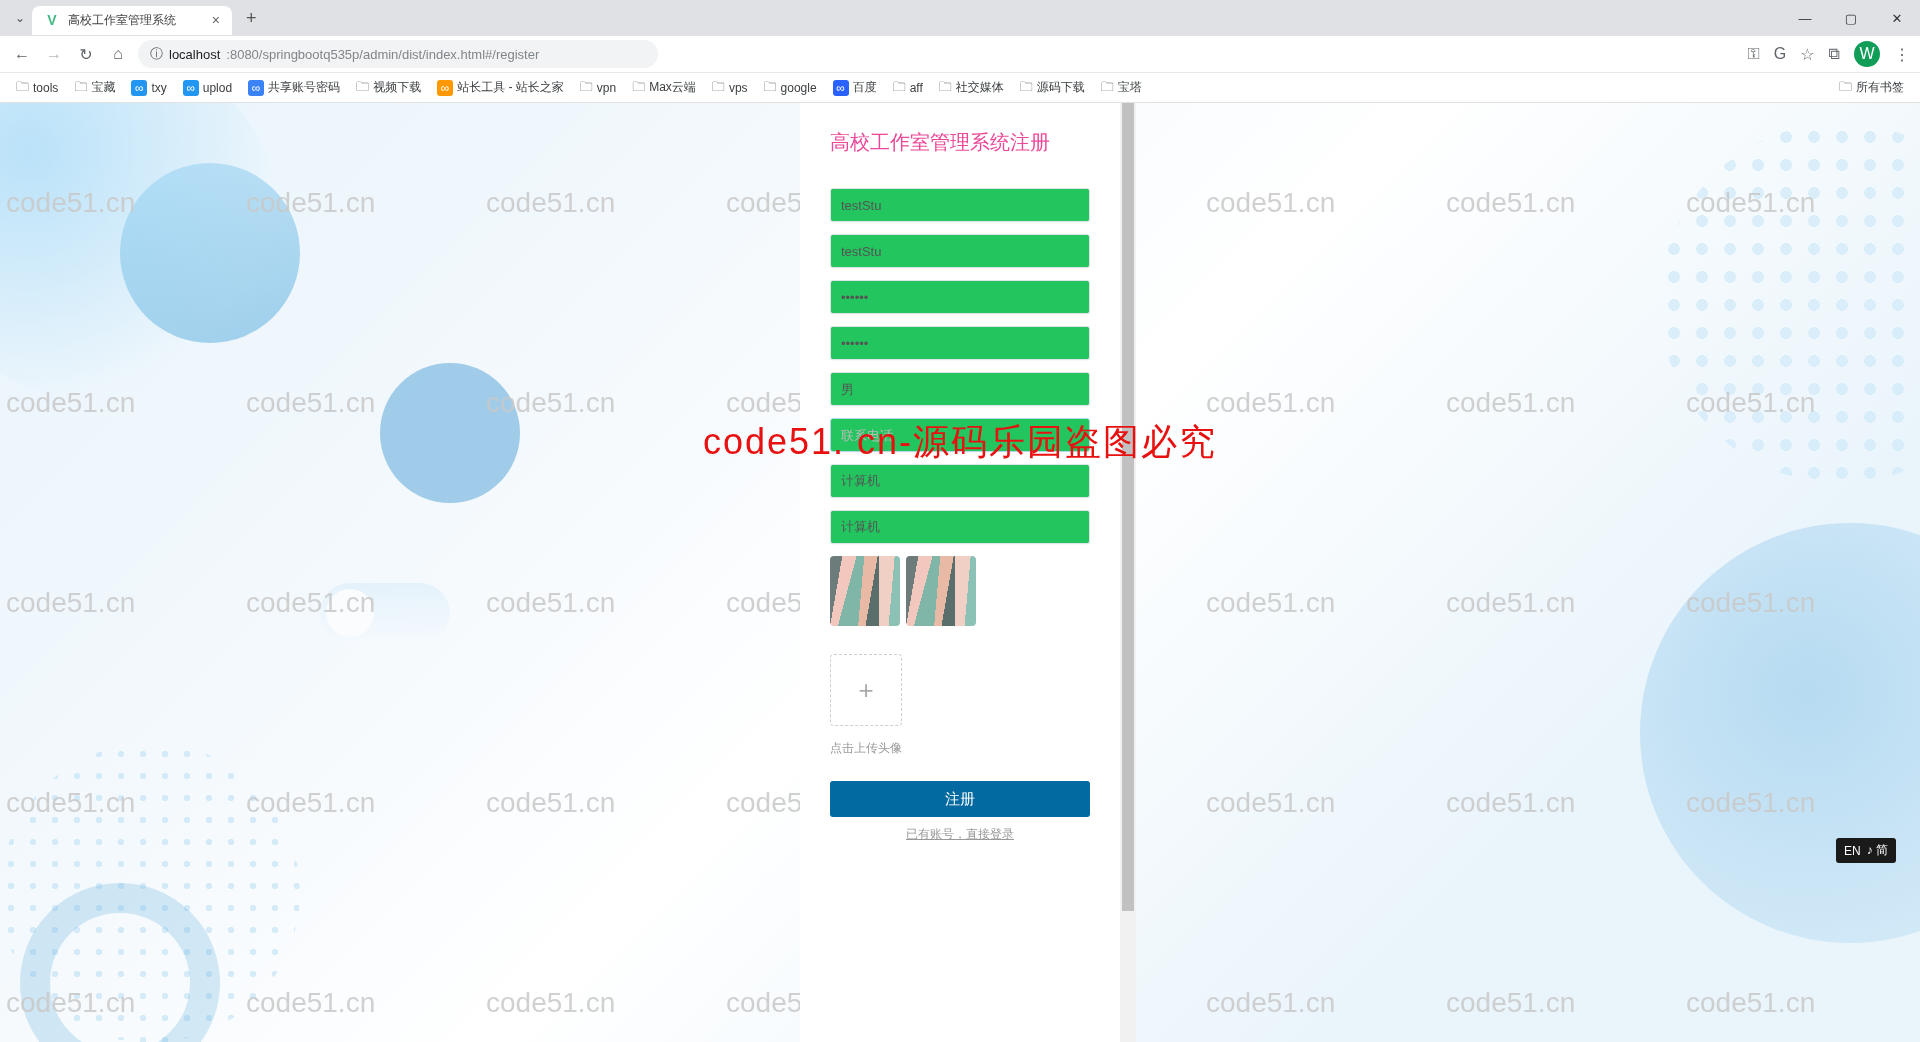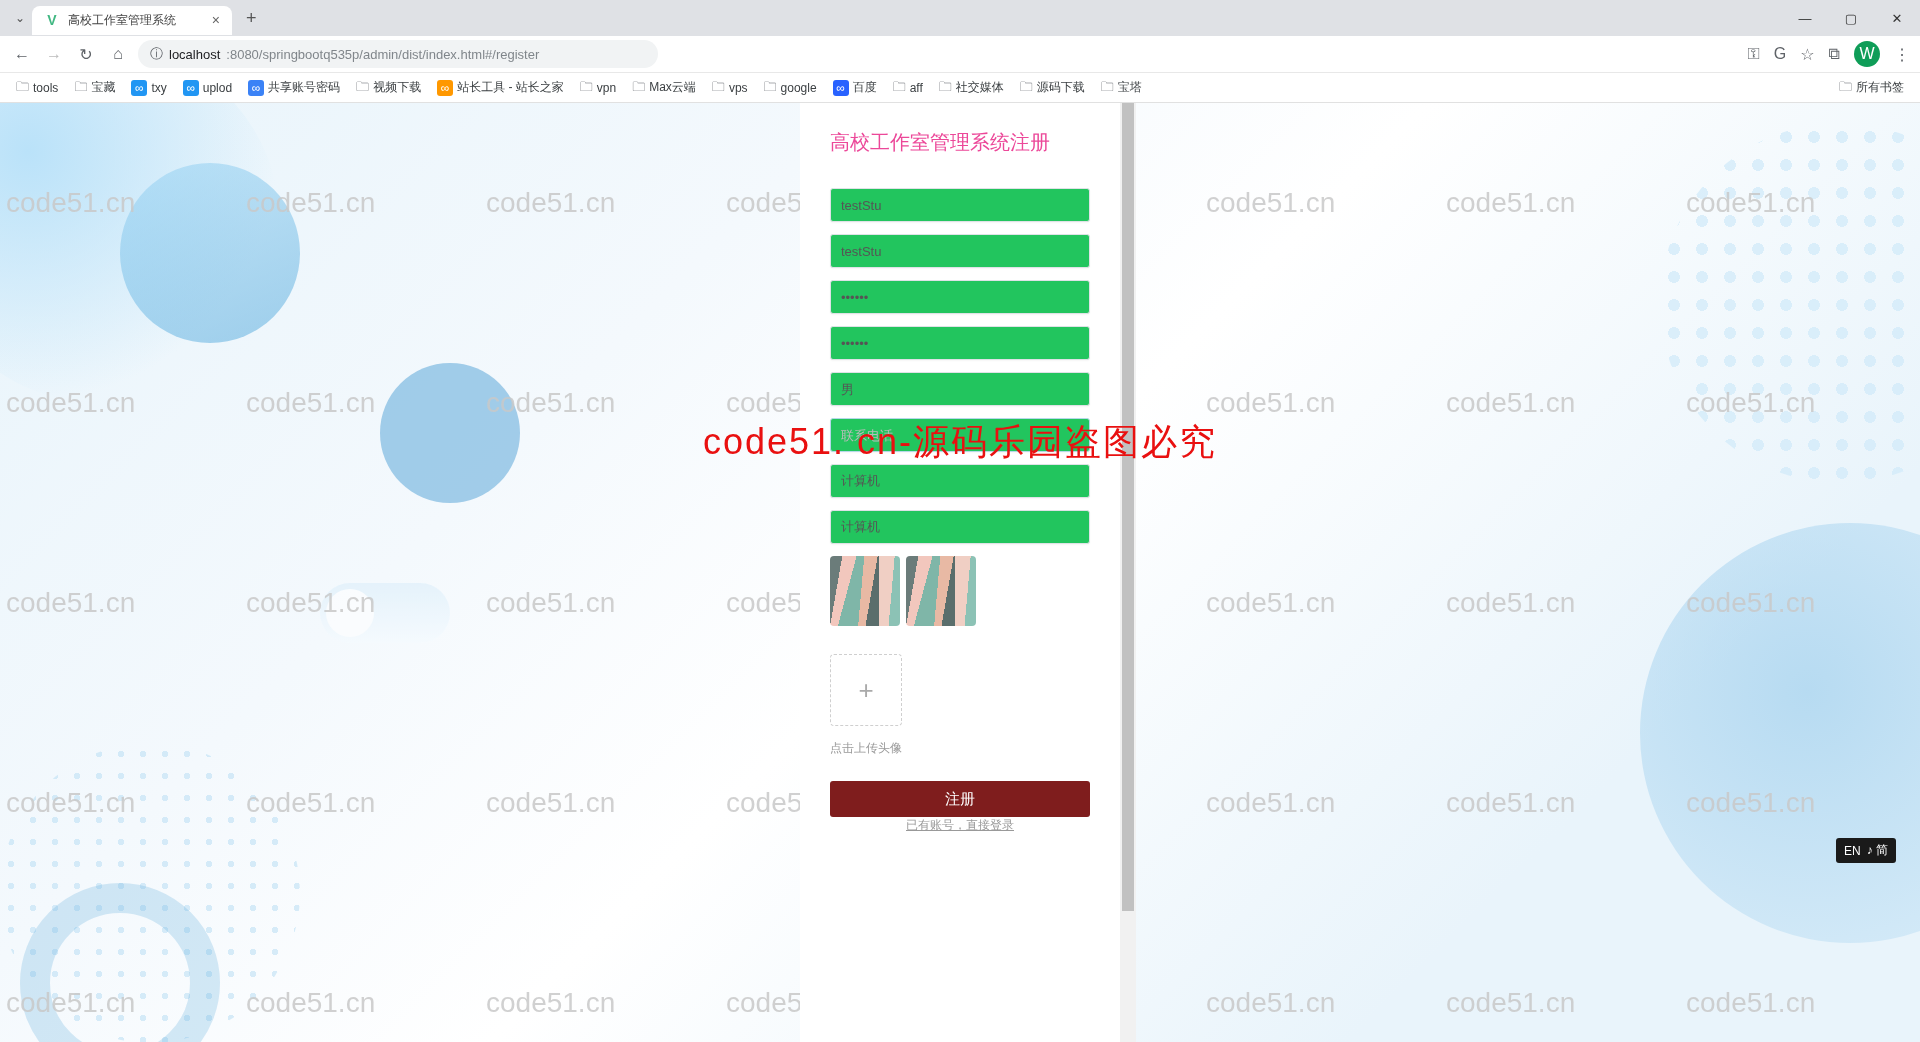--- a/index.html
+++ b/index.html
@@ -194,24 +194,24 @@
 
 .upload-box {
   width: 72px; height: 72px; border: 1px dashed #cfcfcf; border-radius: 4px;
   display: flex; align-items: center; justify-content: center;
   margin-bottom: 14px; cursor: pointer; color: #aaa; font-size: 26px;
 }
 .upload-hint { color: #999; font-size: 12px; margin-bottom: 24px; }
 
 .submit-btn {
   width: 100%; height: 36px; border: none; border-radius: 3px;
-  background: #7f1d1d; color: #fff; font-size: 15px; cursor: pointer;
+  background: #0369a1; color: #fff; font-size: 15px; cursor: pointer;
 }
 .login-link {
-  display: block; text-align: center; margin-top: 0;
+  display: block; text-align: center; margin-top: 9px;
   color: #999; font-size: 12px; text-decoration: underline; cursor: pointer;
 }
 
 .center-wm {
   position: absolute; top: 315px; left: 50%; transform: translateX(-50%);
   color: #e91010; font-size: 36px; white-space: nowrap; font-weight: normal;
   letter-spacing: 2px; pointer-events: none; font-family: SimHei, sans-serif;
 }
 
 .ime-badge {

